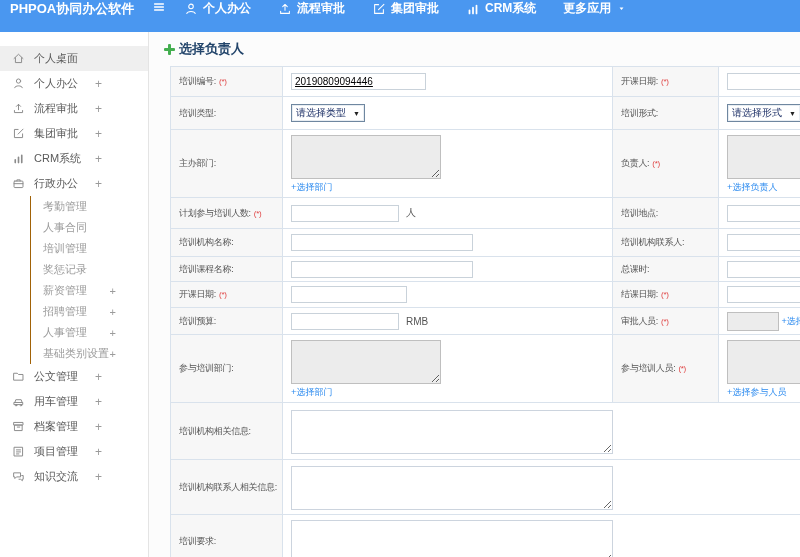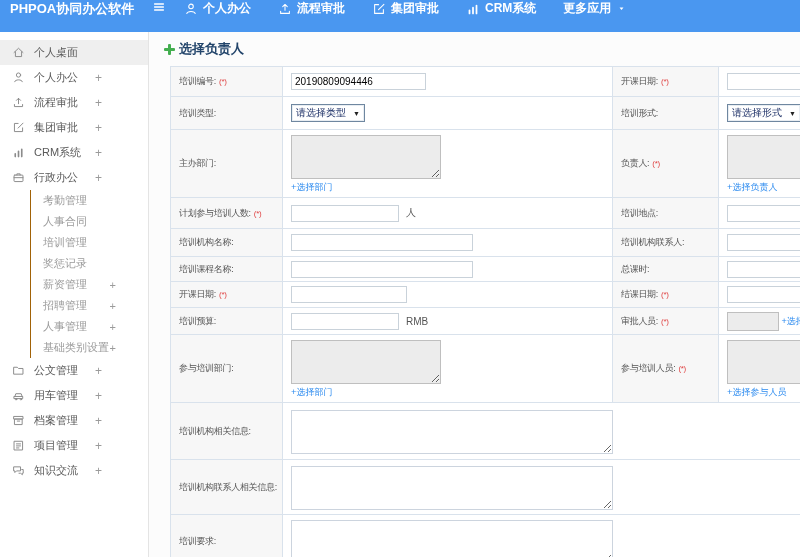--- a/index.html
+++ b/index.html
@@ -14,21 +14,21 @@
   .nav { display:flex; align-items:center; gap:27px; }
   .nav-item { display:flex; align-items:center; gap:5px; font-size:12px; font-weight:bold;
     cursor:pointer; white-space:nowrap; }
   .icon { display:inline-flex; width:14px; height:14px; }
   .icon svg { width:100%; height:100%; fill:none; stroke:currentColor; stroke-width:1.2;
     stroke-linecap:round; stroke-linejoin:round; }
   .icon.caret { width:9px; height:9px; margin-left:1px; }
 
   
   .sidebar { position:absolute; top:32px; left:0; width:149px; height:525px;
-    background:#fff; border-right:1px solid #e4e4e4; padding-top:8px; overflow:hidden; }
+    background:#fff; border-right:1px solid #e4e4e4; padding-top:14px; overflow:hidden; }
   .side-item { height:25px; display:flex; align-items:center; padding-left:12px;
     font-size:11px; color:#5a5a5a; cursor:pointer; }
   .side-item .icon { margin-right:9px; color:#8b8b8b; width:13px; height:13px; flex:none; }
   .side-item .toggle { margin-left:auto; margin-right:46px; color:#9a9a9a; font-size:12px; }
   .side-item.active { background:#efefef; }
   .sub-list { margin-left:30px; border-left:1px solid #a16207; }
   .sub-item { height:21px; display:flex; align-items:center; padding-left:12px;
     font-size:11px; color:#9b9b9b; cursor:pointer; }
   .sub-item .toggle { margin-left:auto; margin-right:32px; font-size:11px; }
 
@@ -44,21 +44,21 @@
   .page-title { font-size:13px; font-weight:bold; color:#23456b; }
 
   
   table.form { border-collapse:collapse; table-layout:fixed; width:830px;
     margin-left:21px; background:#fff; }
   td { border:1px solid #d9e2ec; vertical-align:middle; font-size:9px; color:#555;margin-left:8px; }
   td.lbl { background:#f7f7f7; padding-left:8px; letter-spacing:-0.3px; white-space:nowrap; }
   td.fld { background:#fff; padding-left:8px; }
   .req { color:#e04545; margin-left:3px; font-size:8px; }
   input.txt { height:17px; border:1px solid #c9d2da; background:#fff; font-size:10px;
-    padding:0 3px; vertical-align:middle; font-family:inherit; }
+    padding:0 3px; vertical-align:middle; font-family:inherit;text-decoration:underline; }
   .w135{width:135px} .w108{width:108px} .w182{width:182px} .w116{width:116px}
   .w200{width:200px}
   .suffix { font-size:10px; color:#555; margin-left:7px; vertical-align:middle; }
   .sel { display:inline-flex; align-items:center; height:18px; border:1px solid #6f87a0;
     box-shadow: inset 0 0 0 1px #e8edf2; background:#fff; padding:0 4px; font-size:10px;
     color:#1c2f66; cursor:pointer; }
   .sel .caret-glyph { margin-left:7px; font-size:7px; color:#222; }
   textarea { font-family:inherit; font-size:10px; resize:both; }
   textarea.grey { width:150px; height:44px; background:#ececec; border:1px solid #bfbfbf;
     display:block; }

